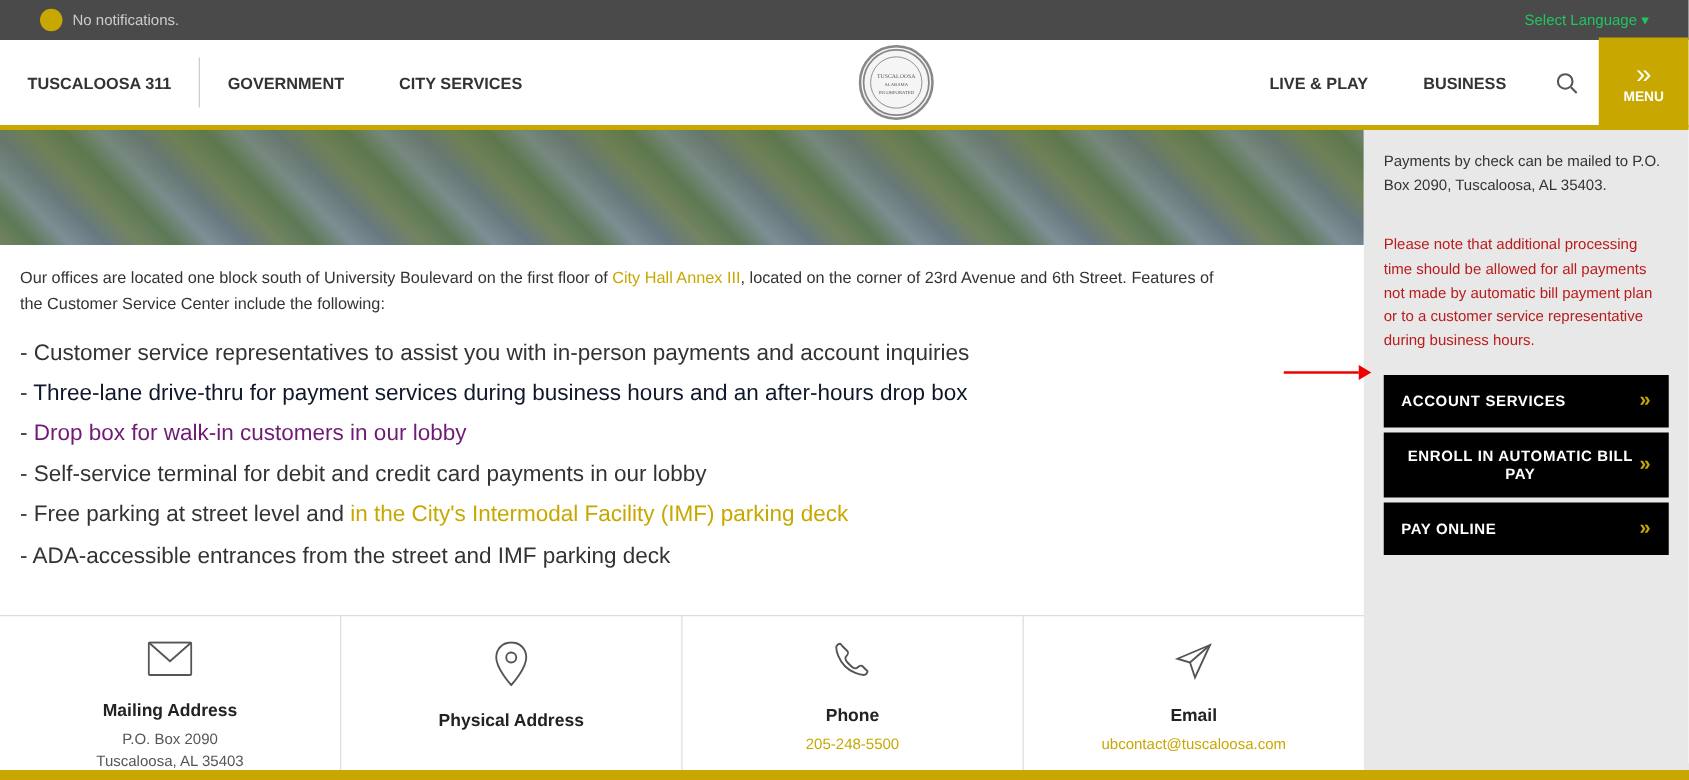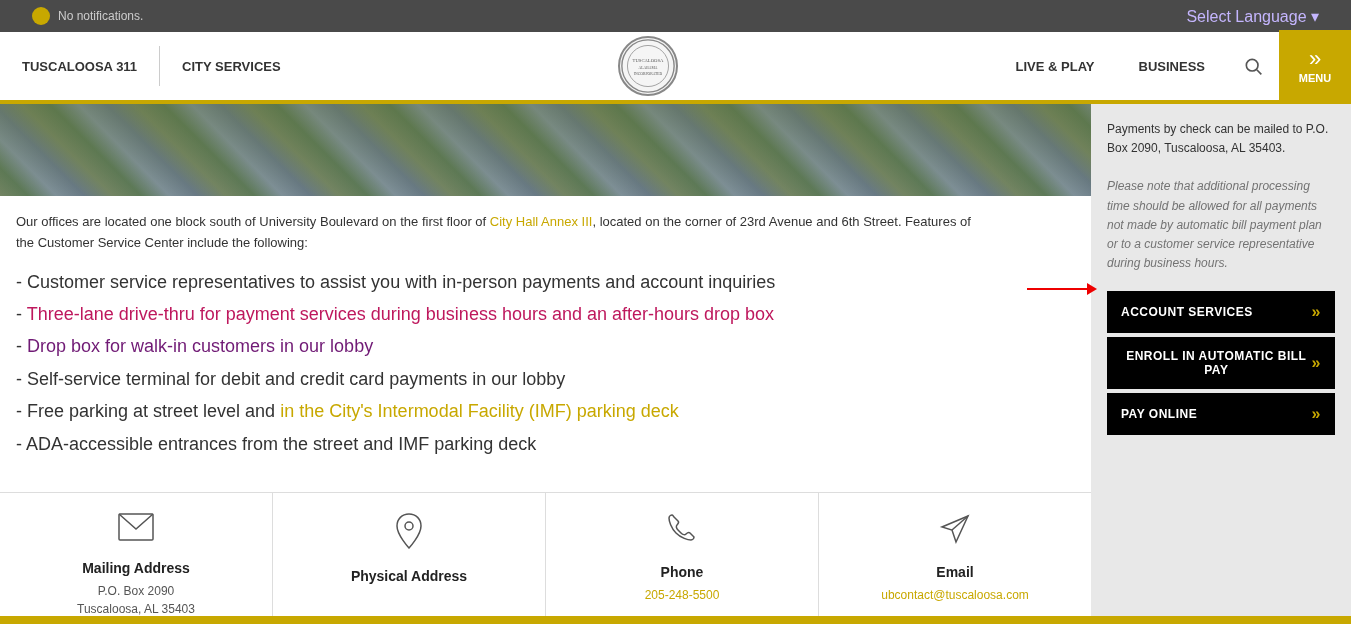--- a/index.html
+++ b/index.html
@@ -14,21 +14,21 @@
       justify-content: space-between;
       padding: 6px 32px;
       font-size: 12px;
       height: 32px;
     }
     .notif-left { display: flex; align-items: center; gap: 8px; }
     .notif-dot {
       width: 18px; height: 18px; border-radius: 50%;
       background: #c8a800; display: inline-block;
     }
-    .lang-select { color: #c4b5fd; font-size: 16px; cursor: pointer; }
+    .lang-select { color: #22c55e; font-size: 12px; cursor: pointer; }
 
     
     .navbar {
       background: #fff;
       border-bottom: 4px solid #c8a800;
       display: flex;
       align-items: center;
       height: 72px;
       padding: 0 0;
     }
@@ -162,29 +162,27 @@
       background: #e8e8e8;
       padding: 16px;
       display: flex;
       flex-direction: column;
       gap: 0;
     }
     .sidebar-text {
       font-size: 12px;
       color: #333;
       line-height: 1.6;
-      margin-bottom: 3px;
+      margin-bottom: 28px;
     }
     .sidebar-text-italic {
       font-size: 12px;
-      color: #737373;
-      font-style: italic;
+      color: #b91c1c;
       line-height: 1.6;
       margin-bottom: 16px;
-      margin-top: 16px;
     }
 
     .sidebar-btn {
       display: flex;
       align-items: center;
       justify-content: space-between;
       background: #000000;
       color: #fff;
       padding: 12px 14px;
       margin-bottom: 4px;
@@ -221,20 +219,21 @@
   <div class="notif-left">
     <span class="notif-dot"></span>
     <span>No notifications.</span>
   </div>
   <span class="lang-select">Select Language ▾</span>
 </div>
 
 <nav class="navbar">
   <a class="nav-item">TUSCALOOSA 311</a>
   <div class="nav-divider"></div>
+  <a class="nav-item">GOVERNMENT</a>
   <a class="nav-item">CITY SERVICES</a>
 
   <div class="nav-logo">
     <div class="logo-circle">
       <svg viewBox="0 0 60 60" width="56" height="56">
         <circle cx="30" cy="30" r="28" fill="none" stroke="#888" stroke-width="1.5"></circle>
         <circle cx="30" cy="30" r="22" fill="none" stroke="#888" stroke-width="0.8"></circle>
         <text x="30" y="26" text-anchor="middle" font-size="5" fill="#555" font-family="serif">TUSCALOOSA</text>
         <text x="30" y="33" text-anchor="middle" font-size="4" fill="#555" font-family="serif">ALABAMA</text>
         <text x="30" y="40" text-anchor="middle" font-size="4" fill="#555" font-family="serif">INCORPORATED</text>
@@ -272,21 +271,21 @@
 
     <div class="text-content">
       <p class="intro-text">
         Our offices are located one block south of University Boulevard on the first floor of
         <a href="#" style="color:#c8a800">City Hall Annex III</a>,
         located on the corner of 23rd Avenue and 6th Street. Features of the Customer Service Center include the following:
       </p>
 
       <div class="bullet-list">
         <div>- Customer service representatives to assist you with in-person payments and account inquiries</div>
-        <div>- <a href="#" style="color:#be185d">Three-lane drive-thru for payment services during business hours and an after-hours drop box</a></div>
+        <div>- <a href="#" style="color:#0f172a">Three-lane drive-thru for payment services during business hours and an after-hours drop box</a></div>
         <div>- <a href="#" style="color:#701a75">Drop box for walk-in customers in our lobby</a></div>
         <div>- Self-service terminal for debit and credit card payments in our lobby</div>
         <div>- Free parking at street level and <a href="#" style="color:#c8a800">in the City's Intermodal Facility (IMF) parking deck</a></div>
         <div>- ADA-accessible entrances from the street and IMF parking deck</div>
       </div>
     </div>
 
     <div class="info-cards">
 
       <div class="info-card">

